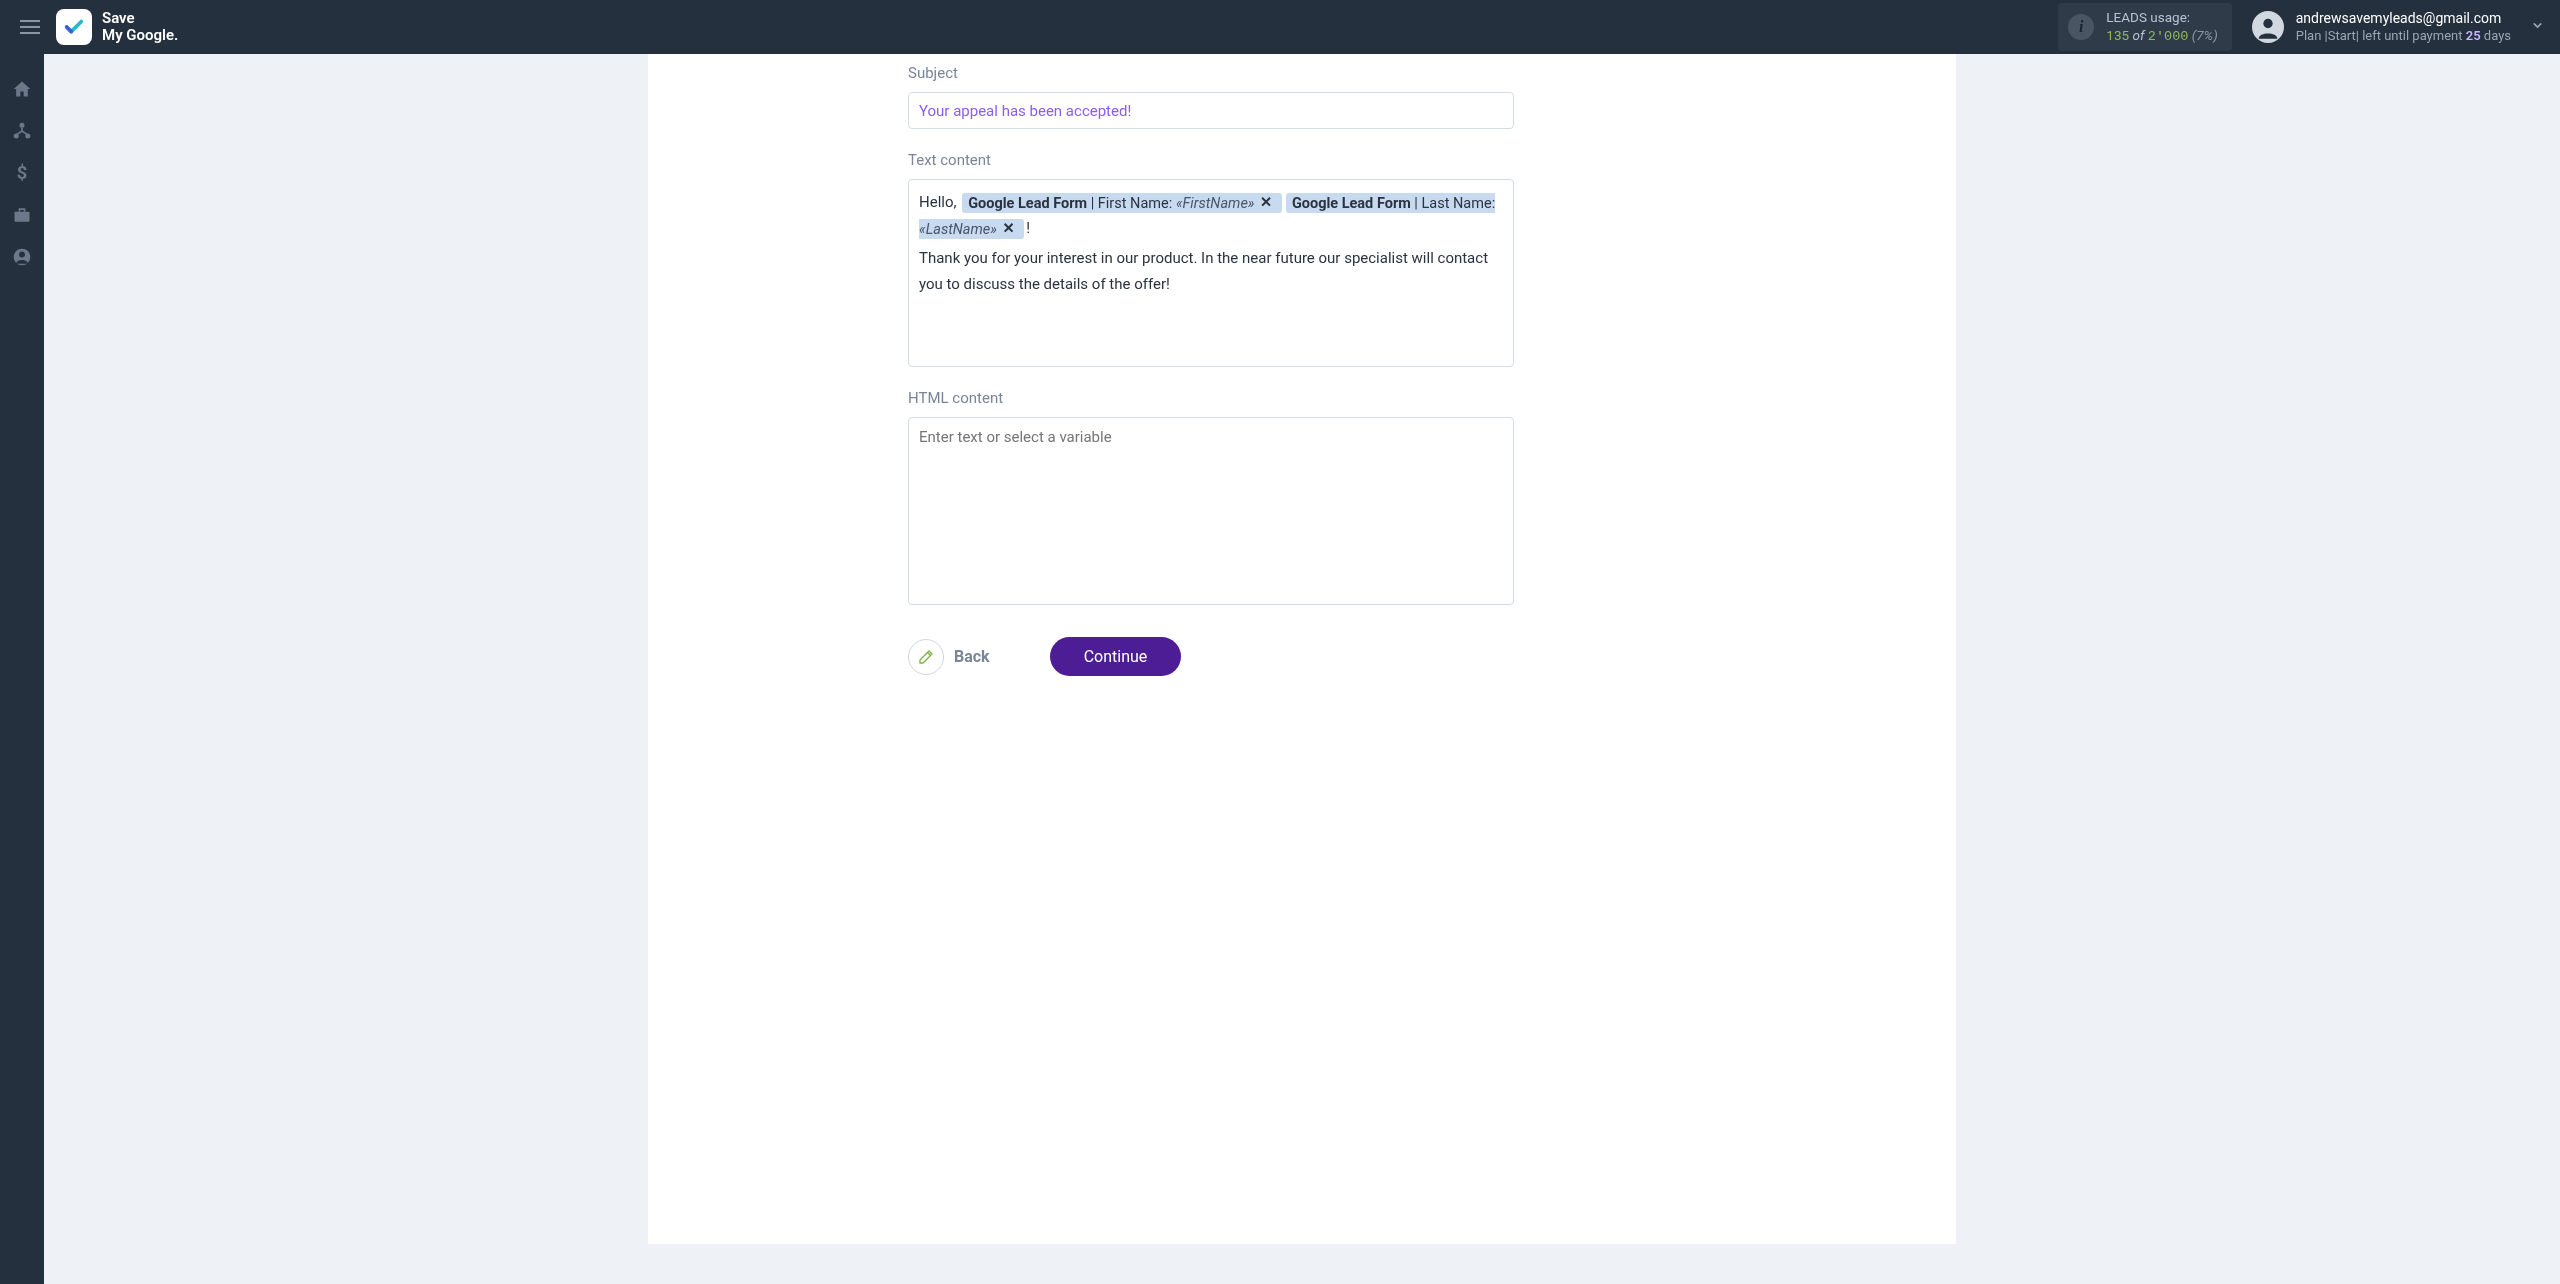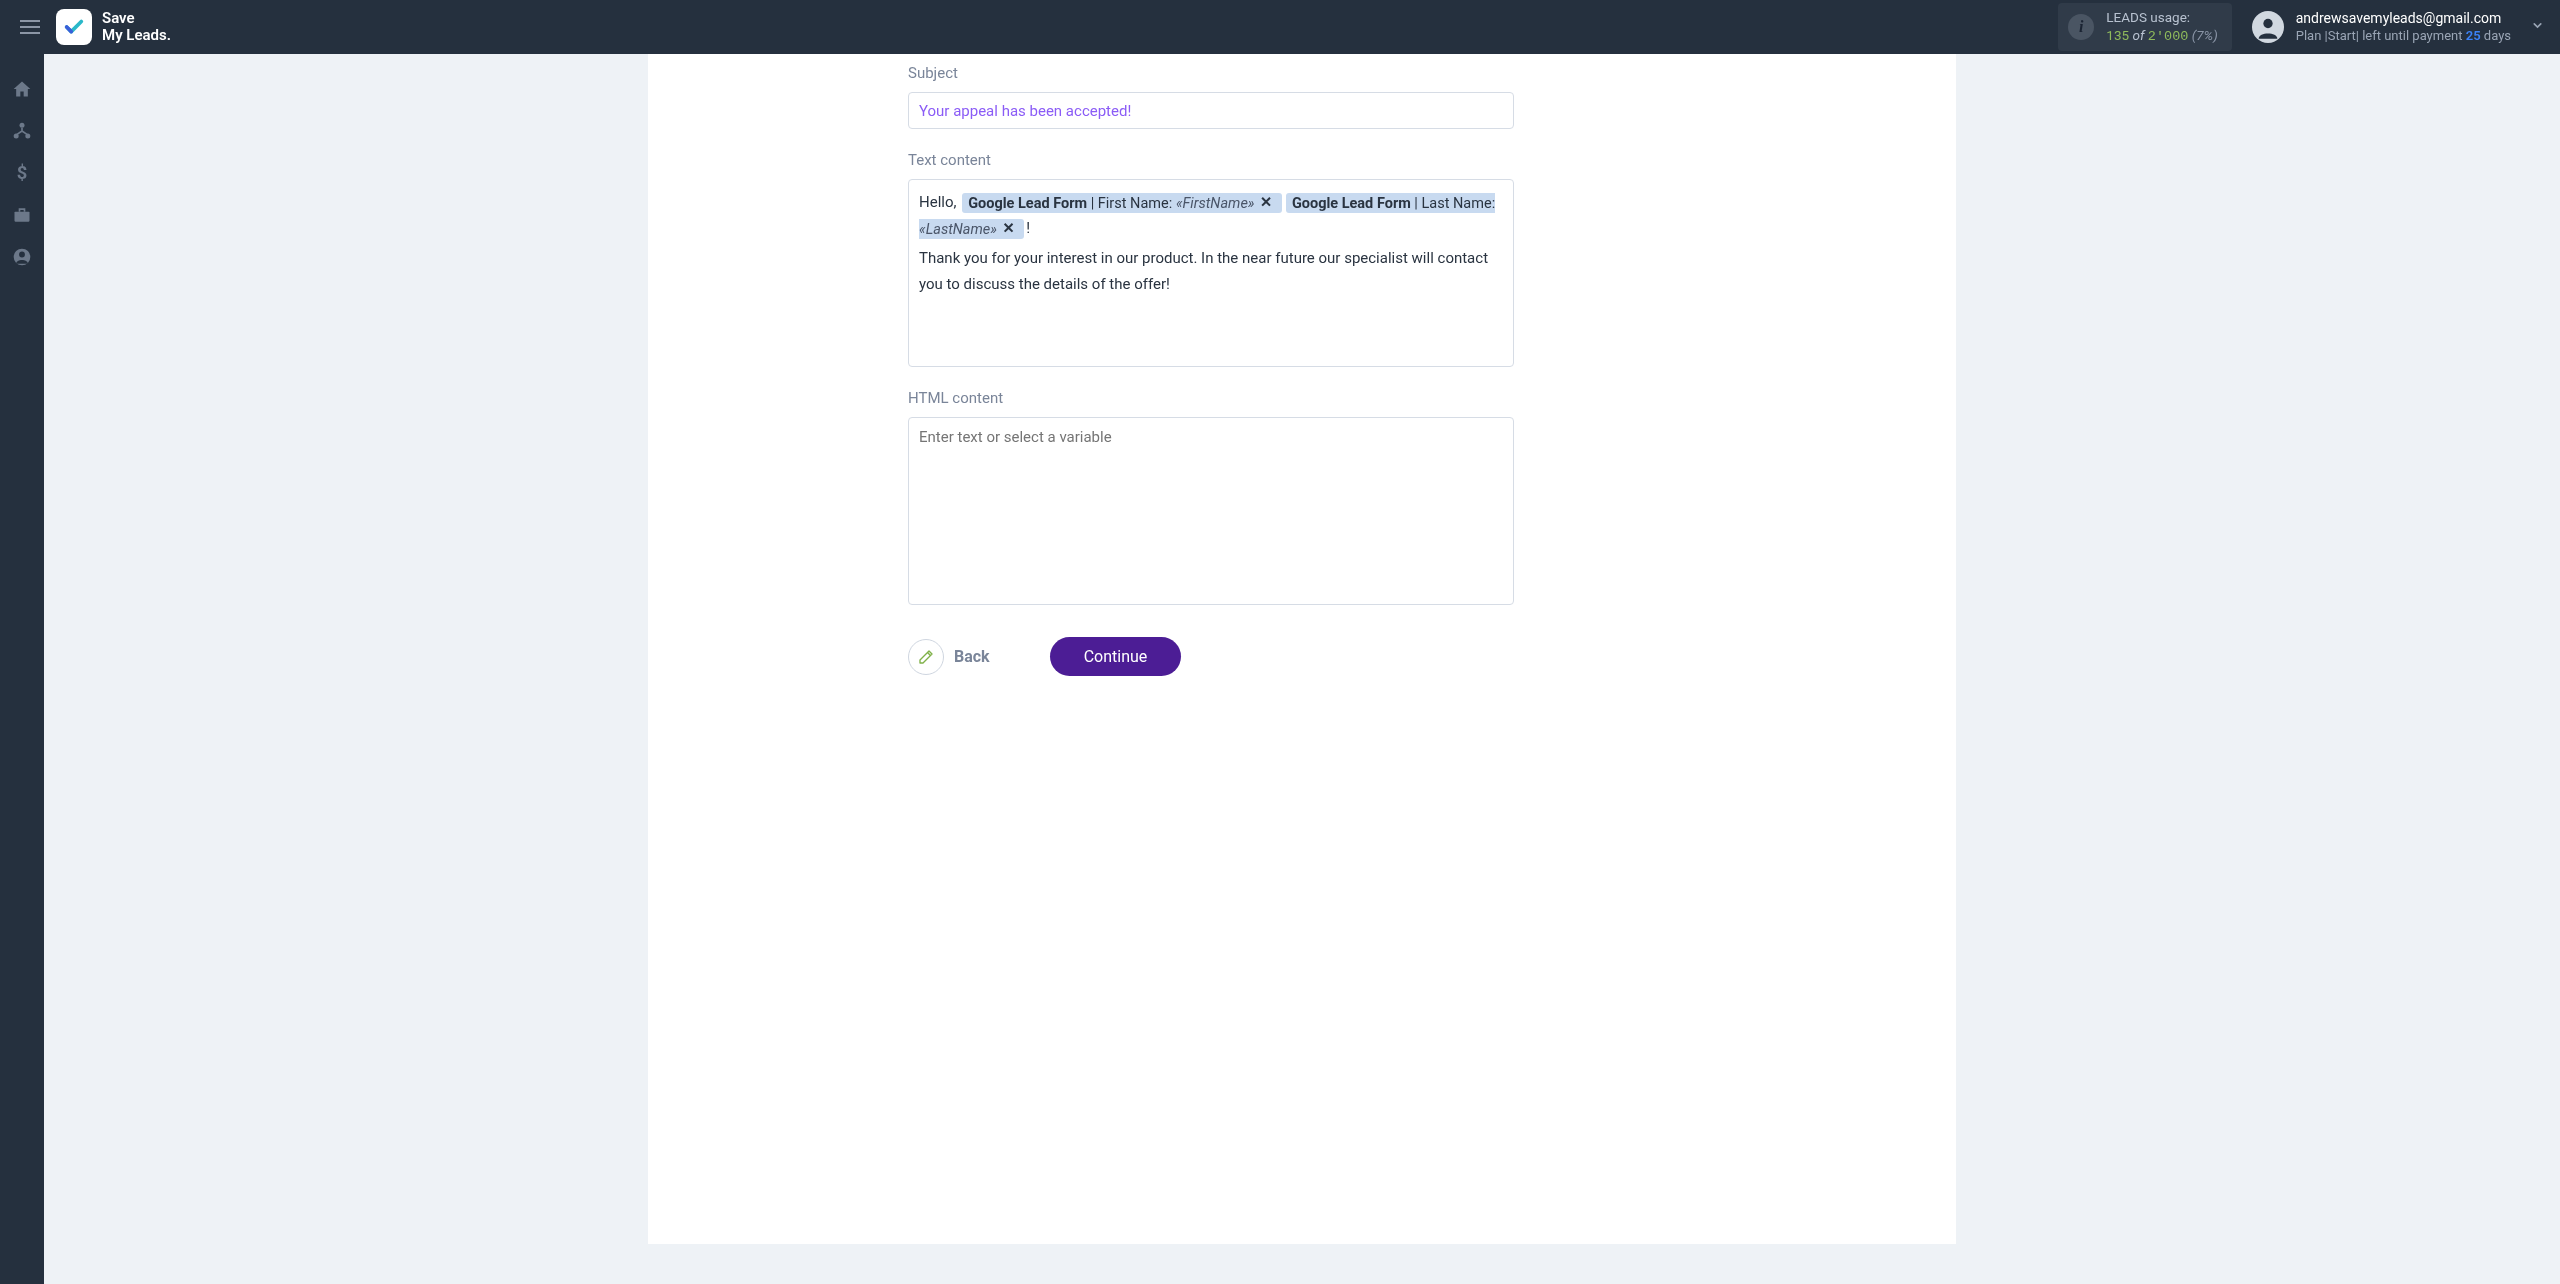--- a/index.html
+++ b/index.html
@@ -121,21 +121,21 @@
       line-height: 1.25;
     }
     .user-email {
       color: white;
     }
     .user-plan {
       color: #9aa5b5;
       font-size: 13px;
     }
     .user-plan .bold {
-      color: #3b82f6;
+      color: #c4b5fd;
       font-weight: 600;
     }
     .chevron-down {
       margin-left: 8px;
       font-size: 12px;
       color: #9aa5b5;
     }
     .layout {
       display: flex;
       min-height: calc(100vh - 54px);
@@ -299,21 +299,21 @@
   </div>
   <div class="logo-area">
     <div class="logo-box">
       <svg width="22" height="22" viewBox="0 0 24 24">
           <path d="M4 12 L9 17 L20 6" stroke="#2ab8c9" stroke-width="4" fill="none" stroke-linecap="round" stroke-linejoin="round"></path>
           <path d="M4 12 L9 17" stroke="#3a5fd9" stroke-width="4" fill="none" stroke-linecap="round" stroke-linejoin="round"></path>
         </svg>
     </div>
     <div class="logo-text">
       <div>Save</div>
-      <div>My Leads.</div>
+      <div>My Google.</div>
     </div>
   </div>
   <div class="header-right">
     <div class="leads-usage">
       <div class="info-circle">i</div>
       <div class="leads-text">
         <div>LEADS usage:</div>
         <div>
           <span class="num">135</span>
           <span class="of">of</span>

